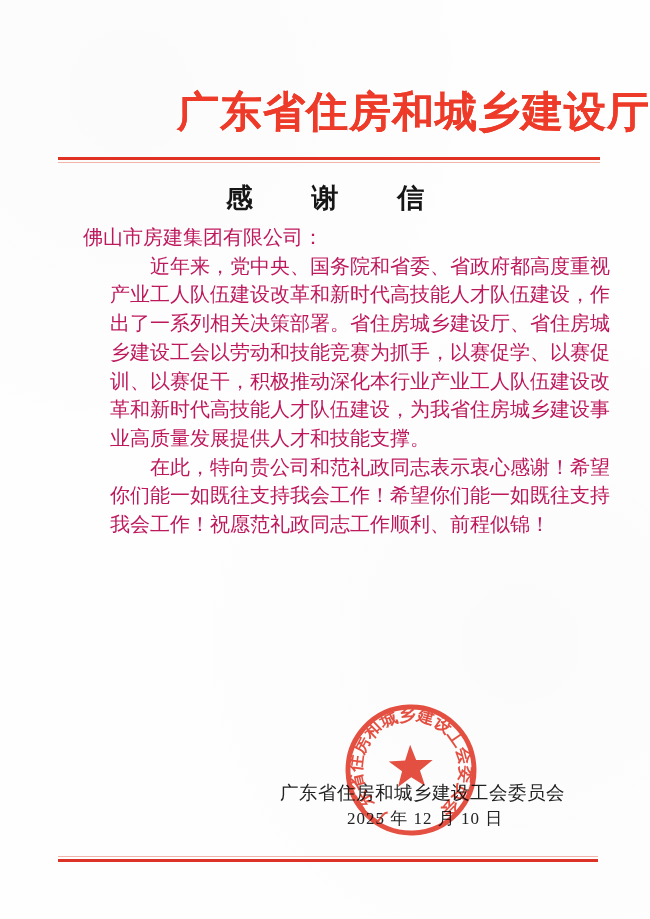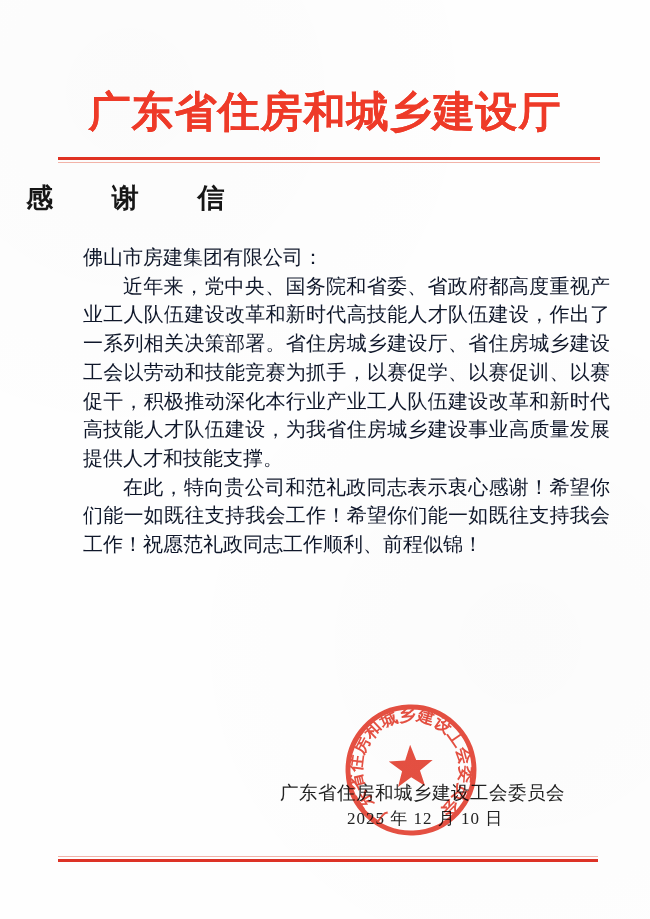--- a/index.html
+++ b/index.html
@@ -20,62 +20,63 @@
     background:
       radial-gradient(circle at 20% 10%, rgba(0,0,0,0.012), transparent 40%),
       radial-gradient(circle at 80% 70%, rgba(0,0,0,0.012), transparent 45%);
     pointer-events: none;
   }
 
   .letterhead-title {
     position: absolute;
     top: 86px; left: 0; right: 0;
     margin: 0;
-    text-align: center;
+    text-align: right;
     font-size: 42px;
     line-height: 52px;
     font-weight: 700;
     letter-spacing: 1px;
     color: #ee3a28;
     text-shadow: 0 0 0.4px #ee3a28;
   }
 
   .rule { position: absolute; left: 58px; width: 542px; }
   .rule-top { top: 157px; }
   .rule-top .thick { height: 3px; background: #e03122; }
   .rule-top .thin  { height: 1px; background: #f2b3a8; margin-top: 2px; }
   .rule-bottom { top: 856px; width: 540px; }
   .rule-bottom .thin  { height: 1px; background: #f2b3a8; margin-bottom: 2px; }
   .rule-bottom .thick { height: 3px; background: #dd3226; }
 
   .letter-title {
     position: absolute;
     top: 180px; left: 0; right: 0;
     margin: 0;
+    text-align: center;
     font-size: 27px;
     font-weight: 700;
     letter-spacing: 26px;
     text-indent: 26px; 
     color: #161616;
   }
 
   .body-text {
     position: absolute;
-    top: 243px;
+    top: 223px;
     left: 83px;
     width: 527px;
     font-size: 20px;
     line-height: 28.7px;
     text-align: justify;
     text-align-last: left;
     word-break: break-all;
-    color: #0f172a;
+    color: #be185d;
   }
   .body-text p { margin: 0; }
-  .body-text p.indent { text-indent: 2em; }
+  .body-text p.indent { text-indent: 2em; margin-left: 27px; }
   .awardee-name { font-weight: 700; }
 
   .signature-line {
     position: absolute;
     top: 780px; left: 280px;
     font-size: 18.5px;
     letter-spacing: 0.5px;
     color: #222;
   }
   .date-line {

